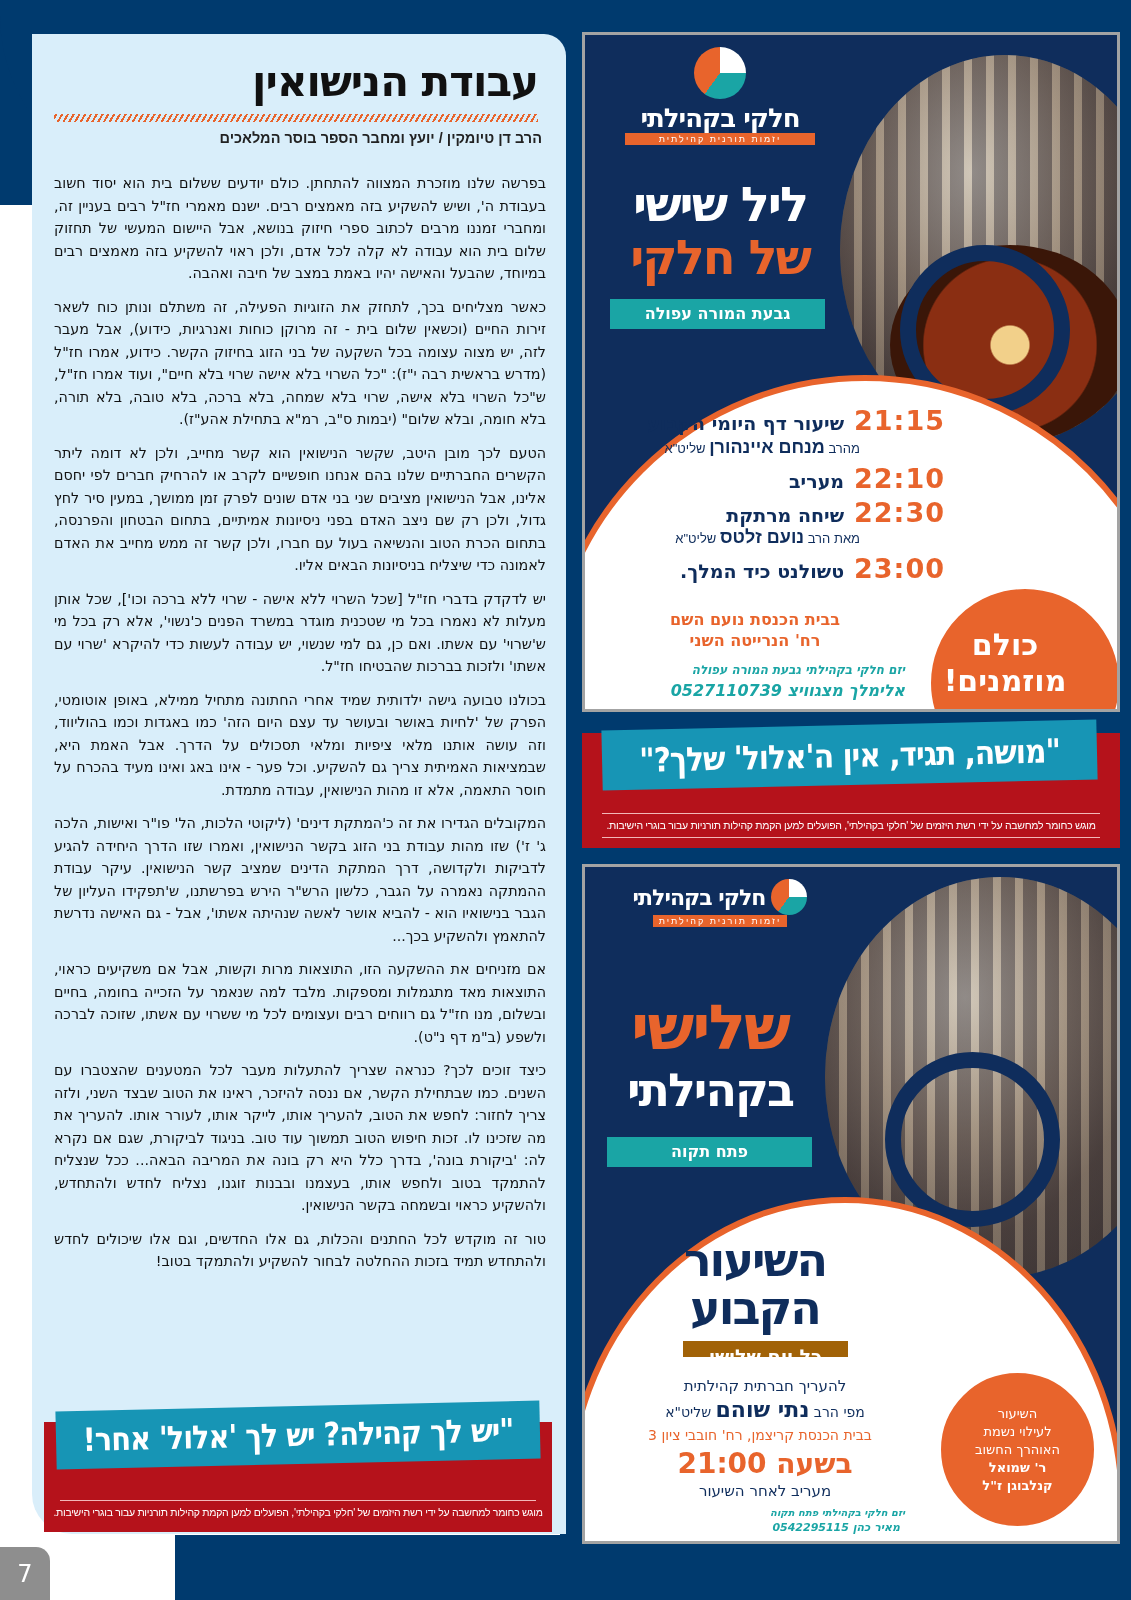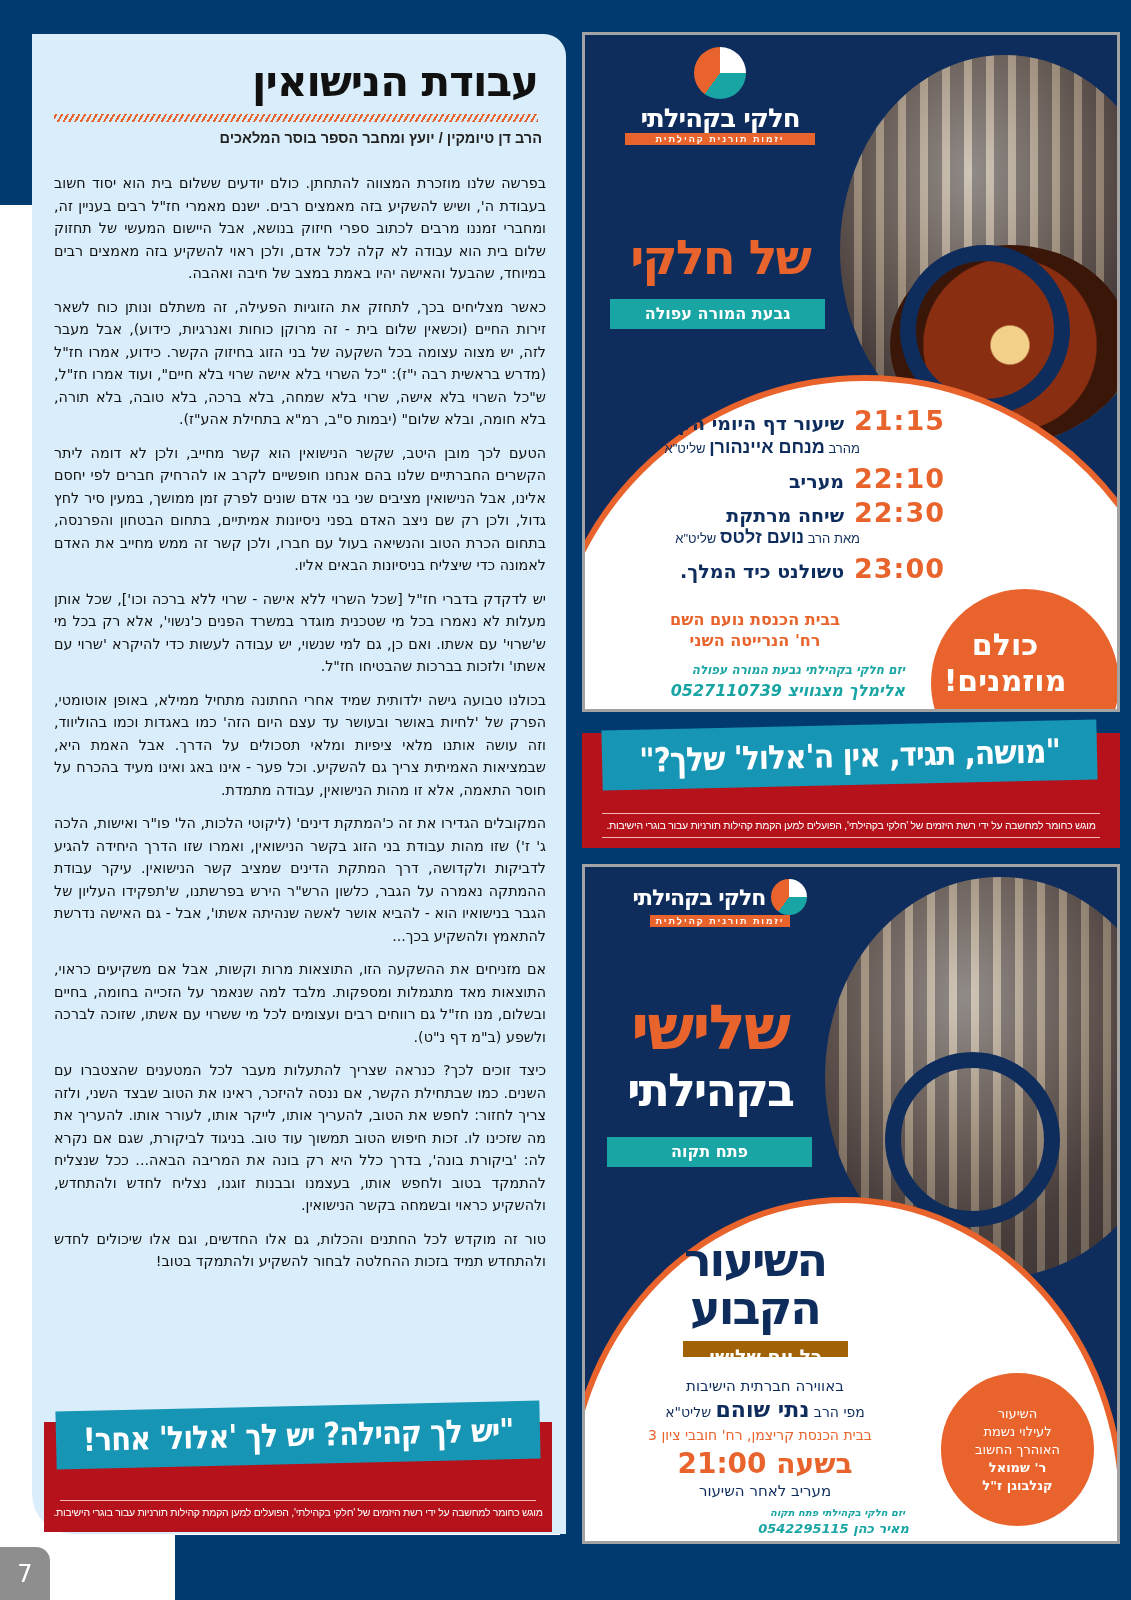--- a/index.html
+++ b/index.html
@@ -24,21 +24,21 @@
   .banner{position:absolute;background:#b5121b}
   .banner .tilt{position:absolute;background:#1795b5;color:#fff;font-family:"DejaVu Sans Condensed","DejaVu Sans",sans-serif;font-weight:bold;text-align:center;display:flex;align-items:center;justify-content:center;transform:rotate(-1.3deg);letter-spacing:-1px}
   .banner .rule{position:absolute;height:1px;background:#f2b8b8}
   .banner .note{position:absolute;color:#fff;font-size:10.5px;text-align:center;white-space:nowrap;font-family:"Liberation Sans Narrow","Liberation Sans",sans-serif;letter-spacing:-.3px}
 
   
   .poster{position:absolute;background:#0f2d5c;border:3px solid #a3a3a3;overflow:hidden}
   .logo{position:absolute;text-align:center}
   .logo-puzzle{width:52px;height:52px;border-radius:50%;background:conic-gradient(#ffffff 0 25%,#1aa5a5 25% 60%,#e8642c 60% 100%);margin:0 auto}
   .logo-name{color:#fff;font-weight:bold;font-family:"DejaVu Sans",sans-serif;letter-spacing:-1px}
-  .logo-tag{background:#e8642c;color:#fff;font-weight:bold;font-size:9px;letter-spacing:2px;padding:1px 6px}
+  .logo-tag{background:#e8642c;color:#fff;font-weight:normal;font-size:9px;letter-spacing:2px;padding:1px 6px}
   .photo{position:absolute;border-radius:50%;overflow:hidden;background:
      radial-gradient(ellipse at 40% 30%,#c9c0b0 0,#8c7a66 35%,#5a4a3c 60%,#3a3028 100%)}
   .photo .crowd{position:absolute;inset:0;background:
      repeating-linear-gradient(90deg,rgba(40,40,60,.35) 0 14px,rgba(230,220,210,.25) 14px 22px)}
   .photo .food{position:absolute;background:radial-gradient(circle at 50% 50%,#f2d08a 0 12%,#8a2e12 13% 55%,#3a1608 56% 100%);border-radius:50%}
   .ring{position:absolute;border:16px solid #0f2d5c;border-radius:50%}
   .white-arc{position:absolute;background:#fff;border-radius:50%;border:6px solid #e8642c}
   .headline{position:absolute;font-family:"DejaVu Sans",sans-serif;font-weight:bold;text-align:center;line-height:1;letter-spacing:-2px}
   .teal-tag{position:absolute;background:#1aa5a5;color:#fff;font-weight:bold;text-align:center;font-family:"DejaVu Sans",sans-serif}
   .sched-row{position:absolute;right:0;display:flex;align-items:baseline;gap:10px;direction:rtl}
@@ -89,20 +89,21 @@
     <div class="crowd"></div>
     <div class="food" style="left:50px;top:190px;width:240px;height:200px"></div>
   </div>
   <div class="ring" style="left:315px;top:210px;width:170px;height:170px"></div>
 
   <div class="logo" style="left:40px;top:12px;width:190px">
     <div class="logo-puzzle"></div>
     <div class="logo-name" style="font-size:26px;margin-top:4px">חלקי בקהילתי</div>
     <div class="logo-tag">יזמות תורנית קהילתית</div>
   </div>
+  <div class="headline" style="left:20px;top:145px;width:230px;font-size:48px;color:#fff">ליל שישי</div>
   <div class="headline" style="left:20px;top:198px;width:230px;font-size:48px;color:#e8642c">של חלקי</div>
   <div class="teal-tag" style="left:25px;top:264px;width:215px;height:30px;font-size:16px;line-height:30px">גבעת המורה עפולה</div>
 
   <div class="white-arc" style="left:-40px;top:340px;width:640px;height:640px"></div>
 
   <div style="position:absolute;left:60px;top:370px;width:300px;height:170px">
     <div class="sched-row" style="top:0">
       <span class="sched-time">21:15</span>
       <span class="sched-label">שיעור דף היומי הקבוע</span>
     </div>
@@ -163,31 +164,31 @@
   </div>
   <div class="headline" style="left:10px;top:130px;width:230px;font-size:62px;color:#e8642c">שלישי</div>
   <div class="headline" style="left:10px;top:200px;width:230px;font-size:46px;color:#fff">בקהילתי</div>
   <div class="teal-tag" style="left:22px;top:270px;width:205px;height:30px;font-size:16px;line-height:30px">פתח תקוה</div>
 
   <div class="white-arc" style="left:-20px;top:330px;width:560px;height:620px"></div>
 
   <div class="headline" style="left:55px;top:370px;width:230px;font-size:46px;color:#0f2d5c">השיעור</div>
   <div class="headline" style="left:55px;top:418px;width:230px;font-size:46px;color:#0f2d5c">הקבוע</div>
   <div style="position:absolute;left:98px;top:474px;width:165px;height:16px;background:#a16207;color:#fff;font-weight:bold;font-size:19px;text-align:center;line-height:30px;font-family:'DejaVu Sans',sans-serif">כל יום שלישי</div>
-  <div class="navy-text" style="position:absolute;left:40px;top:510px;width:280px;font-size:15px">באווירה חברתית הישיבות</div>
+  <div class="navy-text" style="position:absolute;left:40px;top:510px;width:280px;font-size:15px">להעריך חברתית קהילתית</div>
   <div class="navy-text" style="position:absolute;left:30px;top:530px;width:300px;font-size:14px;direction:rtl">
     <span>מפי הרב</span>
     <b style="font-size:22px">נתי שוהם</b>
     <span>שליט"א</span>
   </div>
   <div class="orange-text" style="position:absolute;left:10px;top:560px;width:330px;font-size:14px;font-weight:normal">בבית הכנסת קריצמן, רח' חובבי ציון 3</div>
   <div class="orange-text" style="position:absolute;left:40px;top:580px;width:280px;font-size:28px">בשעה 21:00</div>
   <div class="navy-text" style="position:absolute;left:40px;top:615px;width:280px;font-size:15px">מעריב לאחר השיעור</div>
   <div class="teal-text" style="position:absolute;left:40px;top:640px;width:280px;font-size:10px">יזם חלקי בקהילתי פתח תקוה</div>
-  <div class="teal-text" style="position:absolute;left:44px;top:654px;width:280px;font-size:13px">מאיר כהן 0542295115</div>
+  <div class="teal-text" style="position:absolute;left:35px;top:654px;width:280px;font-size:11px">מאיר כהן 0542295115</div>
 
   <div class="orange-circle" style="left:350px;top:500px;width:165px;height:165px;font-size:13px;line-height:18px">
     <span>השיעור</span>
     <span>לעילוי נשמת</span>
     <span>האוהרך החשוב</span>
     <b>ר' שמואל</b>
     <b>קנלבוגן ז"ל</b>
   </div>
 </div>
 

